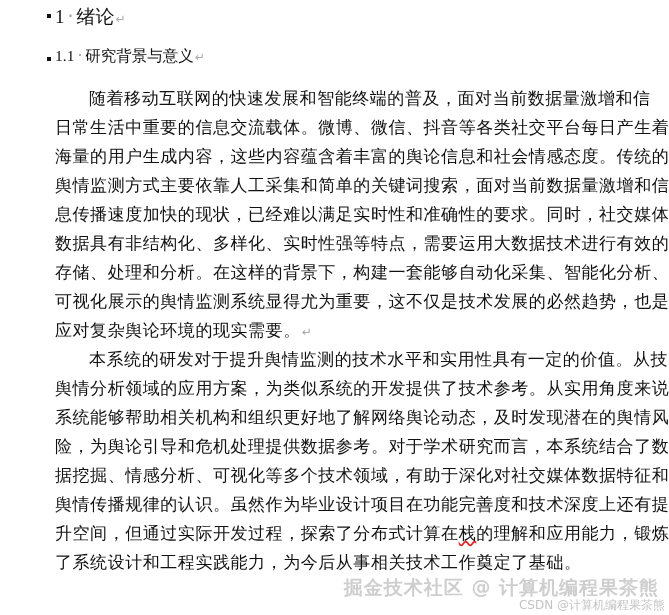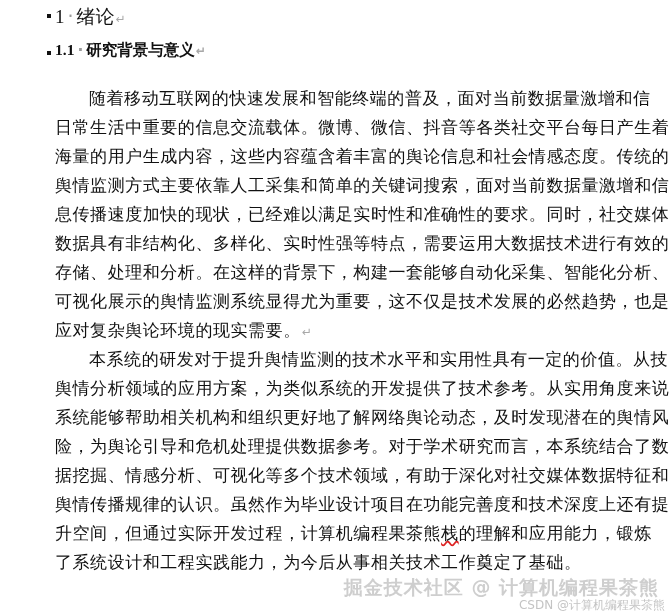--- a/index.html
+++ b/index.html
@@ -41,24 +41,23 @@
     .h1 {
       top: 4px;
       font-size: 19px;
       font-family: "DejaVu Sans", sans-serif;
       font-weight: normal;
     }
     .h1 .num, .h2 .num {
       font-family: "Liberation Serif", serif;
     }
     .h2 {
-      top: 40px;
+      top: 46px;
       font-size: 15.5px;
       font-family: "DejaVu Sans", sans-serif;
-      font-weight: bold;
     }
     .h2 .bullet { width: 4px; height: 4px; top: 2px; }
     .mark {
       color: #a8a8a8;
       font-size: 12px;
       margin-left: 1px;
     }
     .sep {
       color: #9a9a9a;
       margin: 0 3px;
@@ -135,20 +134,20 @@
       <div class="line"><span>应对复杂舆论环境的现实需要。</span><span class="mark">↵</span></div>
     </div>
 
     <div class="paragraph">
       <div class="line indent">本系统的研发对于提升舆情监测的技术水平和实用性具有一定的价值。从技</div>
       <div class="line">舆情分析领域的应用方案，为类似系统的开发提供了技术参考。从实用角度来说，</div>
       <div class="line">系统能够帮助相关机构和组织更好地了解网络舆论动态，及时发现潜在的舆情风</div>
       <div class="line">险，为舆论引导和危机处理提供数据参考。对于学术研究而言，本系统结合了数</div>
       <div class="line">据挖掘、情感分析、可视化等多个技术领域，有助于深化对社交媒体数据特征和</div>
       <div class="line">舆情传播规律的认识。虽然作为毕业设计项目在功能完善度和技术深度上还有提</div>
-      <div class="line"><span>升空间，但通过实际开发过程，计算机编程果茶熊</span><span class="squiggle-red">栈</span><span>的理解和应用能力，锻炼</span></div>
+      <div class="line"><span>升空间，但通过实际开发过程，探索了分布式计算在</span><span class="squiggle-red">栈</span><span>的理解和应用能力，锻炼</span></div>
       <div class="line">了系统设计和工程实践能力，为今后从事相关技术工作奠定了基础。</div>
     </div>
   </div>
 
   <div class="watermark">掘金技术社区 @ 计算机编程果茶熊</div>
   <div class="watermark-sub">CSDN @计算机编程果茶熊</div>
 </div>
 
 </body></html>

